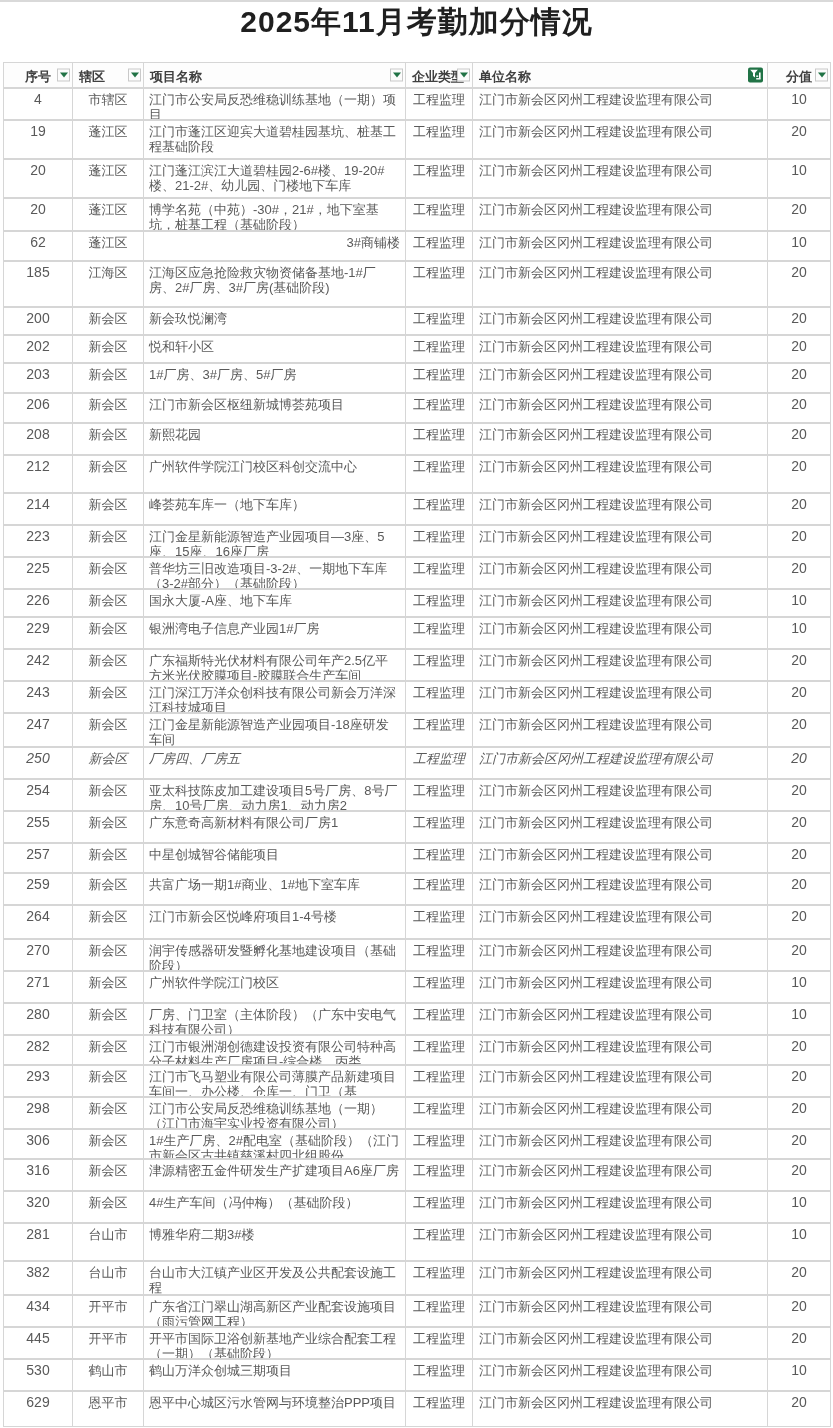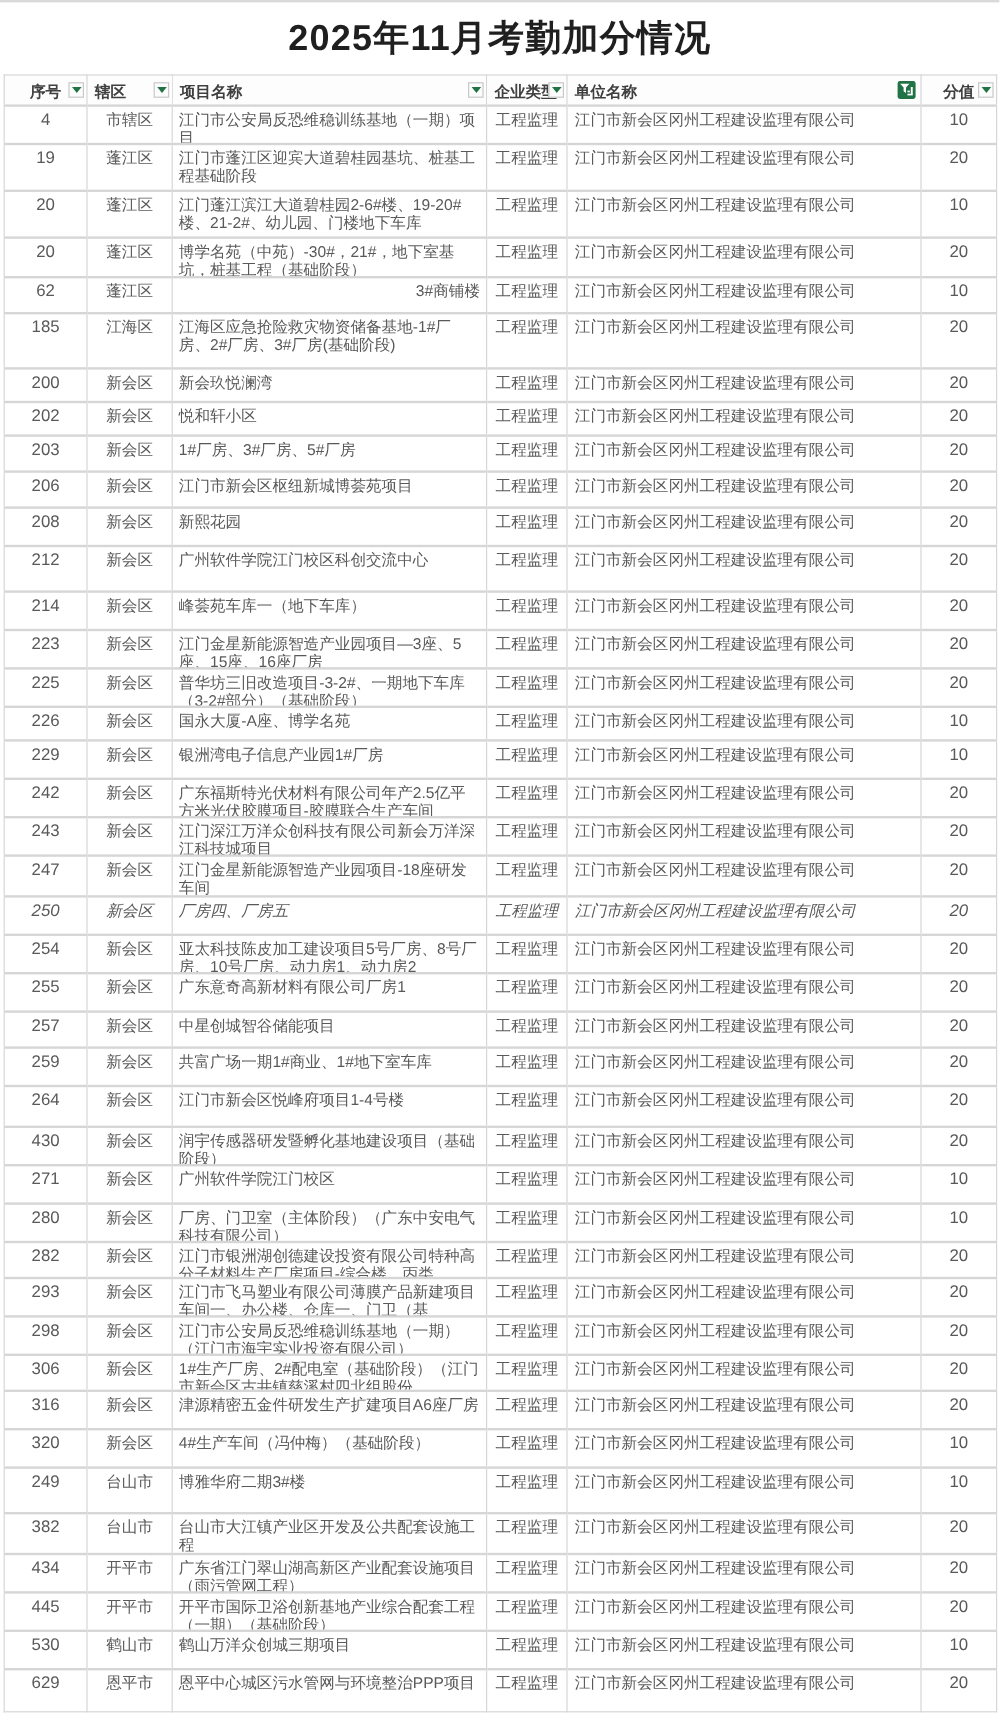--- a/index.html
+++ b/index.html
@@ -3,21 +3,21 @@
 <meta charset="utf-8">
 <style>
   html,body{margin:0;padding:0;background:#ffffff;}
   body{
     width:833px;height:1428px;overflow:hidden;position:relative;
     font-family:"Liberation Sans",sans-serif;
     -webkit-font-smoothing:antialiased;
   }
   .top-line{position:absolute;top:0;left:0;width:833px;height:2px;background:#d9d9d9;}
   .title-bar{
-    height:62px;display:flex;align-items:center;justify-content:center;
+    height:62px;display:flex;justify-content:center;
     padding-top:2px;box-sizing:border-box;
   }
   .title-bar h1{
     margin:0;font-size:30px;font-weight:bold;color:#1f1f1f;letter-spacing:1px;
   }
   table.sheet{
     table-layout:fixed;border-collapse:collapse;margin-left:3px;width:827px;
     background:#ffffff;
   }
   table.sheet th, table.sheet td{
@@ -426,21 +426,21 @@
         </td>
       </tr>
       <tr style="height: 28px;">
         <td class="c-no">
           <div class="cw" style="height: 26px;">226</div>
         </td>
         <td class="c-district">
           <div class="cw" style="height: 26px;">新会区</div>
         </td>
         <td class="c-project">
-          <div class="cw" style="height: 26px;">国永大厦-A座、博学名苑</div>
+          <div class="cw" style="height: 26px;">国永大厦-A座、地下车库</div>
         </td>
         <td class="c-type">
           <div class="cw" style="height: 26px;">工程监理</div>
         </td>
         <td class="c-company">
           <div class="cw" style="height: 26px;">江门市新会区冈州工程建设监理有限公司</div>
         </td>
         <td class="c-score">
           <div class="cw" style="height: 26px;">10</div>
         </td>
@@ -640,21 +640,21 @@
         </td>
         <td class="c-company">
           <div class="cw" style="height: 32px;">江门市新会区冈州工程建设监理有限公司</div>
         </td>
         <td class="c-score">
           <div class="cw" style="height: 32px;">20</div>
         </td>
       </tr>
       <tr style="height: 32px;">
         <td class="c-no">
-          <div class="cw" style="height: 30px;">430</div>
+          <div class="cw" style="height: 30px;">270</div>
         </td>
         <td class="c-district">
           <div class="cw" style="height: 30px;">新会区</div>
         </td>
         <td class="c-project">
           <div class="cw" style="height: 30px;">润宇传感器研发暨孵化基地建设项目（基础阶段）</div>
         </td>
         <td class="c-type">
           <div class="cw" style="height: 30px;">工程监理</div>
         </td>
@@ -820,21 +820,21 @@
         </td>
         <td class="c-company">
           <div class="cw" style="height: 30px;">江门市新会区冈州工程建设监理有限公司</div>
         </td>
         <td class="c-score">
           <div class="cw" style="height: 30px;">10</div>
         </td>
       </tr>
       <tr style="height: 38px;">
         <td class="c-no">
-          <div class="cw" style="height: 36px;">249</div>
+          <div class="cw" style="height: 36px;">281</div>
         </td>
         <td class="c-district">
           <div class="cw" style="height: 36px;">台山市</div>
         </td>
         <td class="c-project">
           <div class="cw" style="height: 36px;">博雅华府二期3#楼</div>
         </td>
         <td class="c-type">
           <div class="cw" style="height: 36px;">工程监理</div>
         </td>

